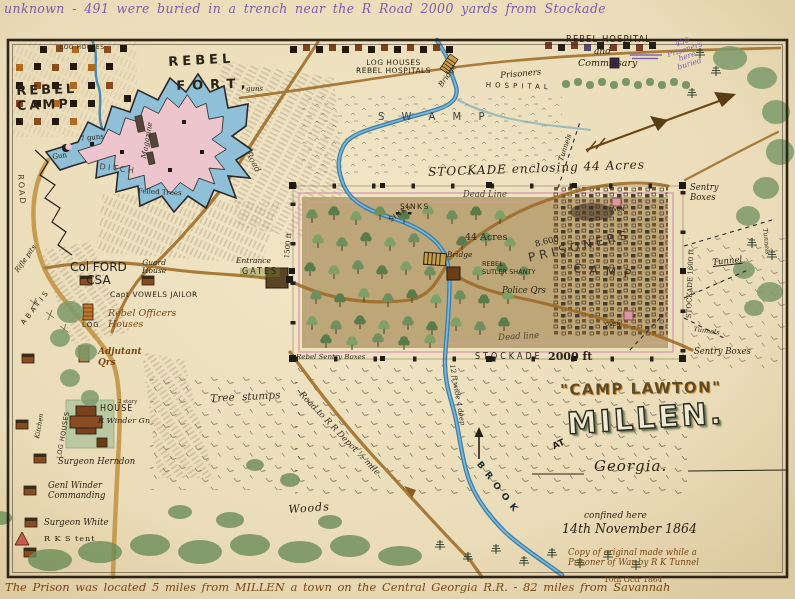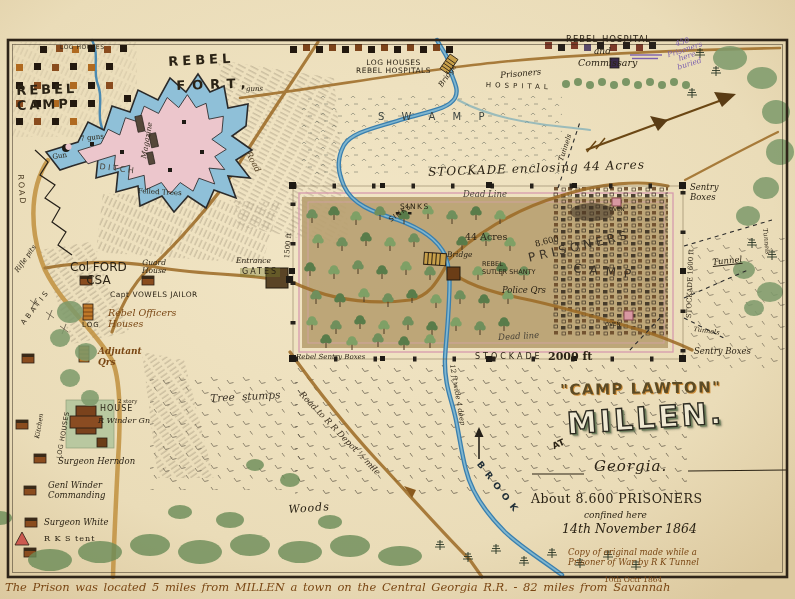--- a/index.html
+++ b/index.html
@@ -394,20 +394,21 @@
     <line x1="532" y1="474" x2="584" y2="474"></line>
         <line x1="688" y1="471" x2="786" y2="470"></line>
   </g>
 
   <g fill="none">
     <rect x="8" y="40" width="779" height="537" stroke="#2e2418" stroke-width="2.6"></rect>
     <rect x="12.5" y="44.5" width="770" height="528" stroke="#2e2418" stroke-width="0.8" opacity="0.6"></rect>
   </g>
 </svg>
 
+<div class="lbl pu it" style="left:4px;top:2px;font-size:12.5px;letter-spacing:.4px;word-spacing:3px;">unknown - 491 were buried in a trench near the R Road 2000 yards from Stockade</div>
 <div class="lbl br it" style="left:5px;top:581px;font-size:11.5px;word-spacing:2px;">The Prison was located 5 miles from MILLEN a town on the Central Georgia R.R. - 82 miles from Savannah</div>
 <div class="lbl br" style="left:604px;top:576px;font-size:7.5px;">10th Octr 1864</div>
 <div class="lbl pu it ctr" style="left:664px;top:44px;font-size:7.5px;transform:rotate(-18deg);line-height:1;">450
 Prisoners
 here
 buried</div>
 
 <div class="lbl sans" style="left:60px;top:44px;font-size:6px;letter-spacing:.5px;">LOG HOUSES</div>
 <div class="lbl sans bd" style="left:16px;top:84px;font-size:13px;letter-spacing:3px;line-height:1.15;transform:rotate(-2deg);">REBEL
 CAMP</div>
@@ -488,19 +489,18 @@
 <div class="lbl it" style="left:210px;top:393px;font-size:10.5px;color:#3a3226;transform:rotate(-3deg);word-spacing:4px;">Tree stumps</div>
 <div class="lbl it" style="left:304px;top:390px;font-size:8.5px;transform:rotate(46deg);color:#3c3020;">Road to R R Depot ½ mile</div>
 <div class="lbl it" style="left:288px;top:504px;font-size:11px;transform:rotate(-4deg);letter-spacing:1px;">Woods</div>
 <div class="lbl sans bd" style="left:482px;top:460px;font-size:9px;letter-spacing:6px;color:#223038;transform:rotate(52deg);">BROOK</div>
 <div class="lbl it" style="left:455px;top:364px;font-size:7px;transform:rotate(80deg);">12 ft wide 4 deep</div>
 
 <div class="lbl sans bd lawton" style="left:560px;top:382px;font-size:15px;letter-spacing:1.5px;transform:rotate(-1deg);">"CAMP LAWTON"</div>
 <div class="lbl sans bd" style="left:551px;top:443px;font-size:9px;transform:rotate(-25deg);">AT</div>
 <div class="lbl sans bd millen" style="left:566px;top:408px;font-size:30px;letter-spacing:3px;transform:rotate(-4deg);">MILLEN.</div>
 <div class="lbl it" style="left:594px;top:458px;font-size:15px;letter-spacing:1px;">Georgia.</div>
-<div class="lbl" style="left:531px;top:492px;font-size:12.5px;letter-spacing:.5px;">About 8.600 PRISONERS</div>
 <div class="lbl it" style="left:584px;top:511px;font-size:9px;">confined here</div>
 <div class="lbl it" style="left:562px;top:522px;font-size:12.5px;">14th November 1864</div>
 <div class="lbl it br" style="left:568px;top:548px;font-size:8.5px;">Copy of original made while a</div>
 <div class="lbl it br" style="left:568px;top:558px;font-size:8.5px;">Prisoner of War by R K Tunnel</div>
 
 </div>
 
 </body></html>

